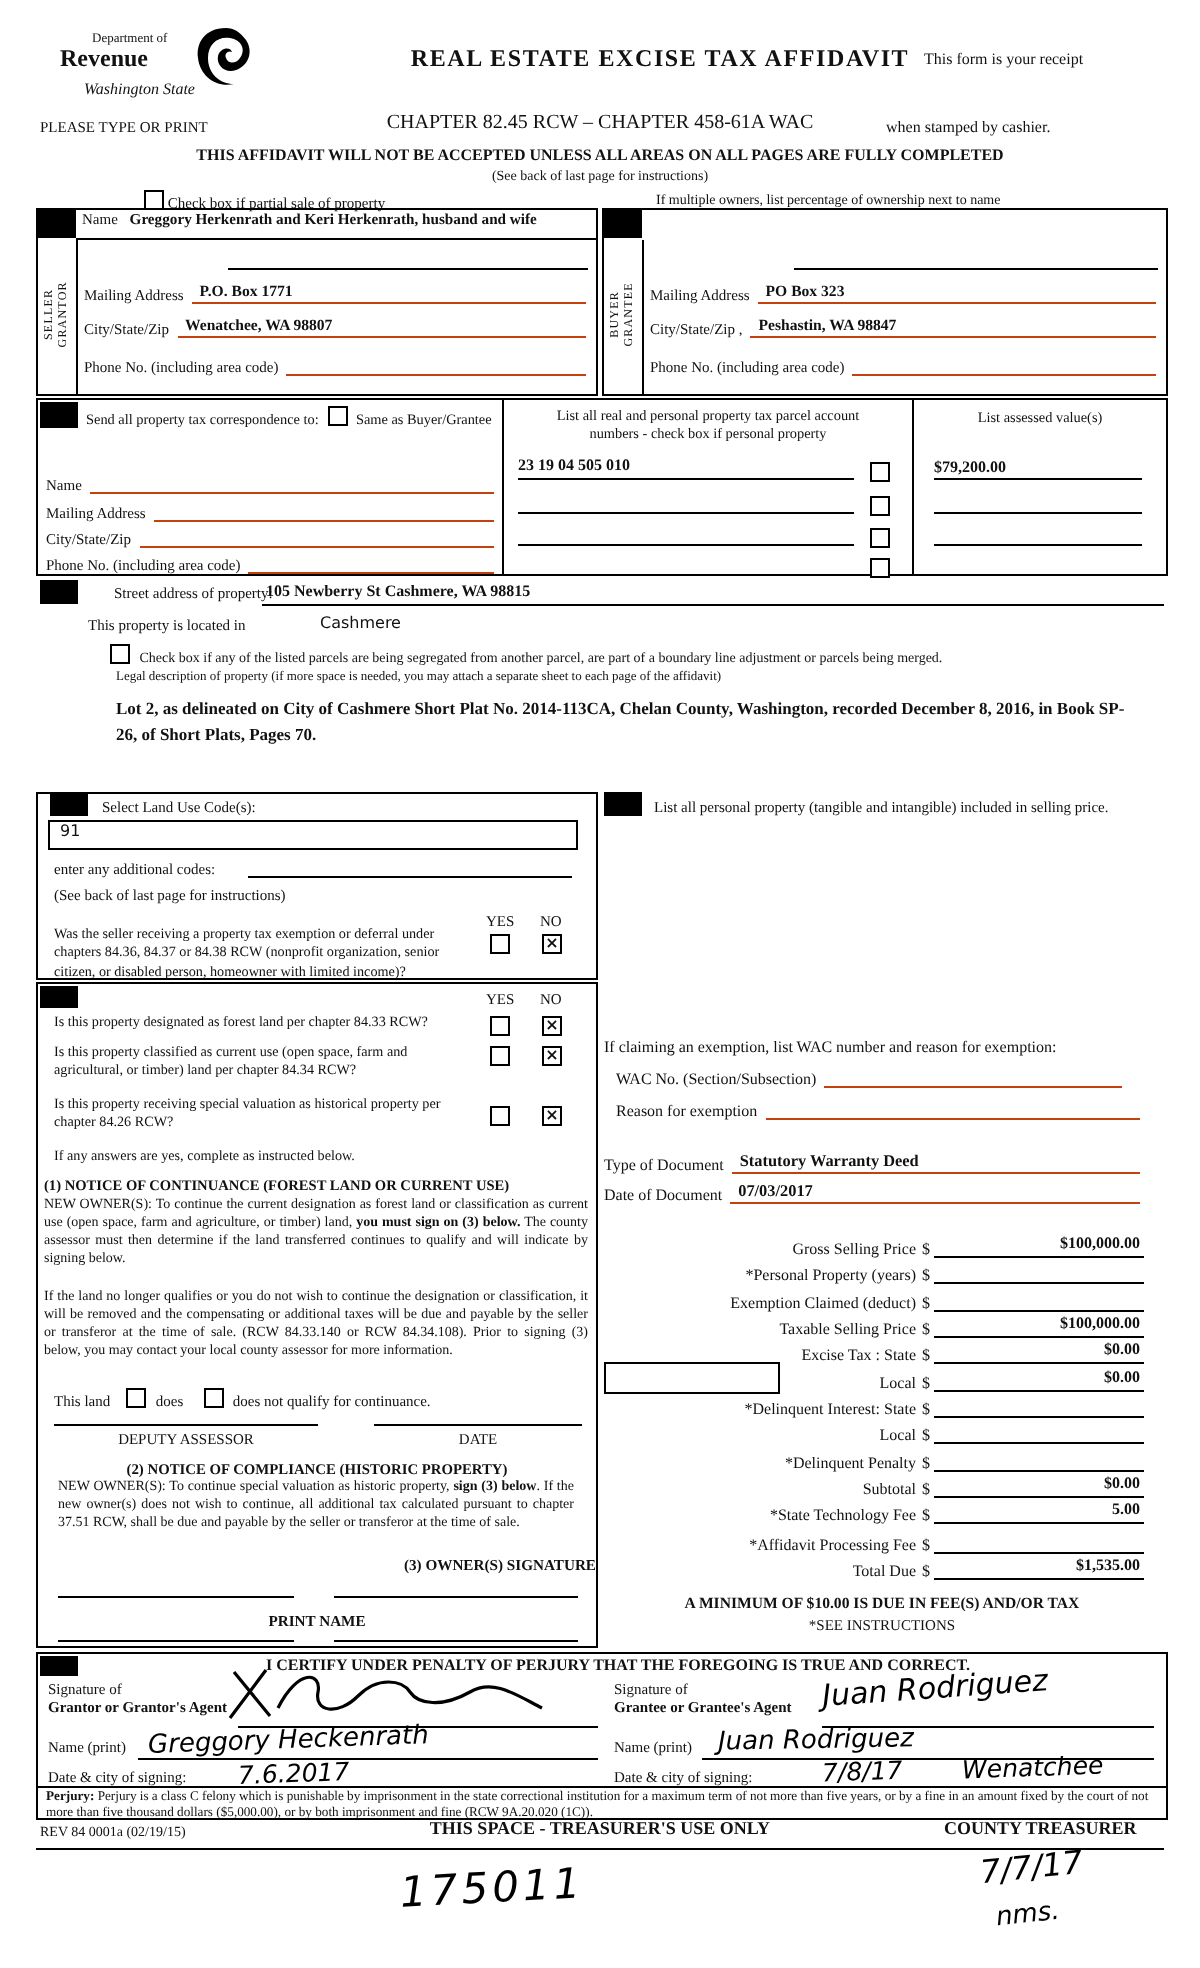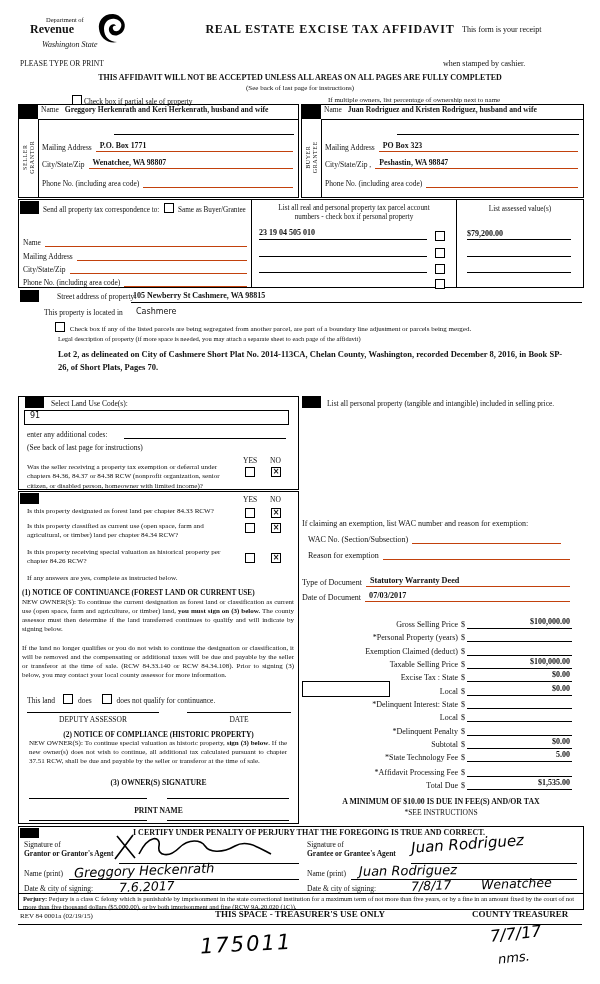--- a/index.html
+++ b/index.html
@@ -13,21 +13,21 @@
   .box{border:1px solid #000;}
   .ul{border-bottom:1px solid #000;}
   .rule{border-top:1px solid #000;height:0;}
   .vline{border-left:1px solid #000;width:0;}
   .cb{display:inline-block;width:8px;height:8px;border:1px solid #000;background:#fff;
       font:700 8px/8px "DejaVu Sans",sans-serif;text-align:center;vertical-align:-1px;overflow:hidden;}
   .row{display:flex;align-items:flex-end;}
   .fill{flex:1;border-bottom:1px solid #c2410c;margin-left:4px;padding:0 0 0 4px;height:10px;}
   .val{font-weight:bold;font-size:7.8px;}
   .lbl{font-size:7.5px;}
-  .sans{font-family:"DejaVu Sans",sans-serif;}
+  .sans{font-family:"DejaVu Sans",sans-serif;margin-left:24px;}
   .hand{font-family:"DejaVu Sans",sans-serif;font-style:italic;color:#000;white-space:nowrap;}
   .vtext{position:absolute;transform:rotate(-90deg);font-size:6px;letter-spacing:.6px;
          text-align:center;line-height:1.2;}
   .fee-row{position:absolute;left:300px;width:272px;display:flex;align-items:flex-end;height:12px;}
   .fee-label{flex:0 0 158px;text-align:right;font-size:8px;white-space:nowrap;}
   .fee-dollar{font-size:8px;margin:0 2px 0 3px;}
   .fee-line{flex:1;border-bottom:1px solid #000;height:11px;text-align:right;}
   .fee-value{font-weight:bold;font-size:8px;padding-right:2px;}
   .qtext{font-size:7.1px;line-height:1.32;}
   .para{font-size:7px;line-height:1.28;text-align:justify;}
@@ -45,20 +45,21 @@
       <span class="abs" style="left:66px;top:-4px;">
         <svg width="34" height="34" viewBox="0 0 34 34">
             <path d="M17 2 C6 2 2 10 3 17 C4 26 12 32 21 30 C14 30 8 25 8 17 C8 10 13 6 19 7 C25 8 27 13 24 17 C22 20 18 20 17 17 C16 15 18 13 20 14 C19 11 14 12 13 16 C12 21 17 25 22 23 C28 21 31 14 27 8 C24 4 21 2 17 2 Z" fill="#000"></path>
           </svg>
       </span>
     </div>
   </div>
   <div class="abs b ctr" style="left:170px;top:22px;width:320px;font-size:12px;letter-spacing:.8px;">REAL ESTATE EXCISE TAX AFFIDAVIT</div>
   <div class="abs" style="left:462px;top:25px;font-size:8px;">This form is your receipt</div>
   <div class="abs" style="left:20px;top:59px;font-size:7.5px;">PLEASE TYPE OR PRINT</div>
+  <div class="abs ctr" style="left:150px;top:56px;width:300px;font-size:10px;">CHAPTER 82.45 RCW – CHAPTER 458-61A WAC</div>
   <div class="abs" style="left:443px;top:59px;font-size:8px;">when stamped by cashier.</div>
   <div class="abs b ctr" style="left:0;top:73px;width:600px;font-size:8px;">THIS AFFIDAVIT WILL NOT BE ACCEPTED UNLESS ALL AREAS ON ALL PAGES ARE FULLY COMPLETED</div>
   <div class="abs ctr" style="left:0;top:84px;width:600px;font-size:7px;">(See back of last page for instructions)</div>
   <div class="abs" style="left:72px;top:95px;font-size:7.5px;">
     <span class="cb"></span>
     <span>Check box if partial sale of property</span>
   </div>
   <div class="abs" style="left:328px;top:96px;font-size:7px;">If multiple owners, list percentage of ownership next to name</div>
 
   <div class="abs box" style="left:18px;top:104px;width:279px;height:92px;">
@@ -88,24 +89,20 @@
     </div>
   </div>
 
   <div class="abs box" style="left:301px;top:104px;width:281px;height:92px;">
     <div class="abs blk" style="left:0;top:0;width:19px;height:14px;"></div>
     <div class="abs" style="left:0;top:15px;width:19px;bottom:0;border-right:1px solid #000;">
       <div class="vtext" style="width:70px;left:-25px;top:30px;">
         <span style="display:block;">BUYER</span>
         <span style="display:block;">GRANTEE</span>
       </div>
-    </div>
-    <div class="abs" style="left:19px;top:0;right:0;height:14px;border-bottom:1px solid #000;">
-      <span class="lbl" style="margin-left:3px;">Name</span>
-      <span class="val" style="font-size:7.6px;margin-left:4px;">Juan Rodriguez and Kristen Rodriguez,  husband and wife</span>
     </div>
     <div class="abs rule" style="left:95px;right:4px;top:29px;"></div>
     <div class="abs row" style="left:23px;top:36px;right:5px;">
       <span class="lbl">Mailing Address</span>
       <span class="fill"><span class="val">PO Box 323</span></span>
     </div>
     <div class="abs row" style="left:23px;top:53px;right:5px;">
       <span class="lbl">City/State/Zip ,</span>
       <span class="fill"><span class="val">Peshastin, WA 98847</span></span>
     </div>
@@ -226,21 +223,21 @@
     </div>
     <div class="abs ul" style="left:8px;top:212px;width:132px;height:8px;"></div>
     <div class="abs ul" style="left:168px;top:212px;width:104px;height:8px;"></div>
     <div class="abs ctr" style="left:8px;top:223px;width:132px;font-size:7.5px;">DEPUTY ASSESSOR</div>
     <div class="abs ctr" style="left:168px;top:223px;width:104px;font-size:7.5px;">DATE</div>
 
     <div class="abs b ctr" style="left:0;top:238px;width:279px;font-size:7.4px;">(2) NOTICE OF COMPLIANCE (HISTORIC PROPERTY)</div>
     <div class="abs para" style="left:10px;top:247px;width:258px;">
       <span>NEW OWNER(S): To continue special valuation as historic property, </span><span class="b">sign (3) below</span><span>. If the new owner(s) does not wish to continue, all additional tax calculated pursuant to chapter 37.51 RCW, shall be due and payable by the seller or transferor at the time of sale.</span>
     </div>
-    <div class="abs b ctr" style="left:0;top:286px;width:279px;font-size:7.6px;">(3) OWNER(S) SIGNATURE</div>
+    <div class="abs b ctr" style="left:0;top:286px;width:279px;font-size:7.6px;text-align:right;">(3) OWNER(S) SIGNATURE</div>
     <div class="abs ul" style="left:10px;top:298px;width:118px;height:8px;"></div>
     <div class="abs ul" style="left:148px;top:298px;width:122px;height:8px;"></div>
     <div class="abs b ctr" style="left:0;top:314px;width:279px;font-size:7.6px;">PRINT NAME</div>
     <div class="abs ul" style="left:10px;top:320px;width:118px;height:8px;"></div>
     <div class="abs ul" style="left:148px;top:320px;width:122px;height:8px;"></div>
   </div>
 
   <div class="abs" style="left:302px;top:519px;font-size:8px;">If claiming an exemption, list WAC number and reason for exemption:</div>
   <div class="abs row" style="left:308px;top:533px;width:262px;">
     <span style="font-size:8px;">WAC No. (Section/Subsection)</span>

